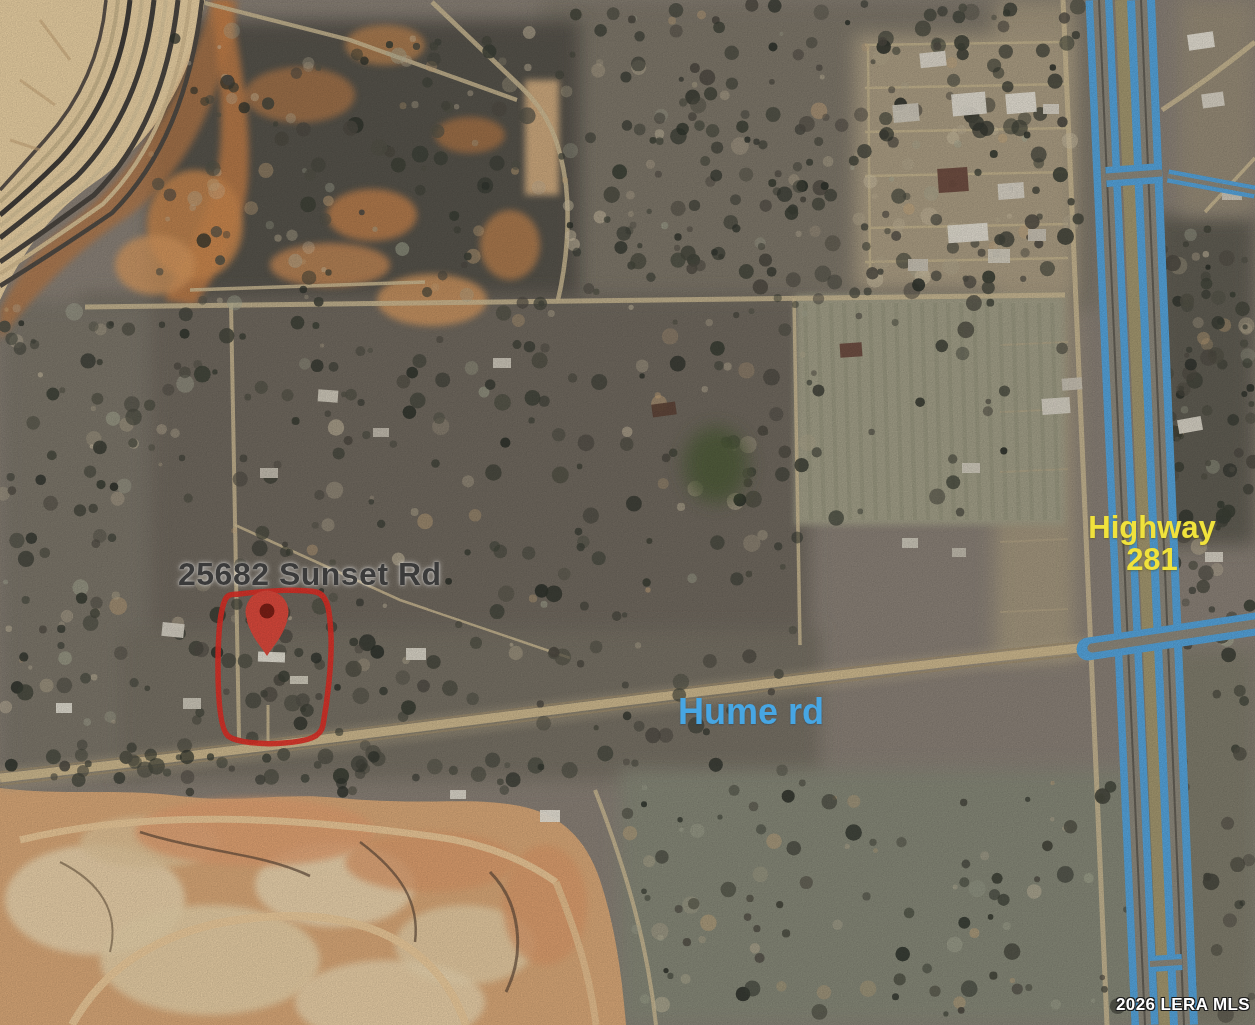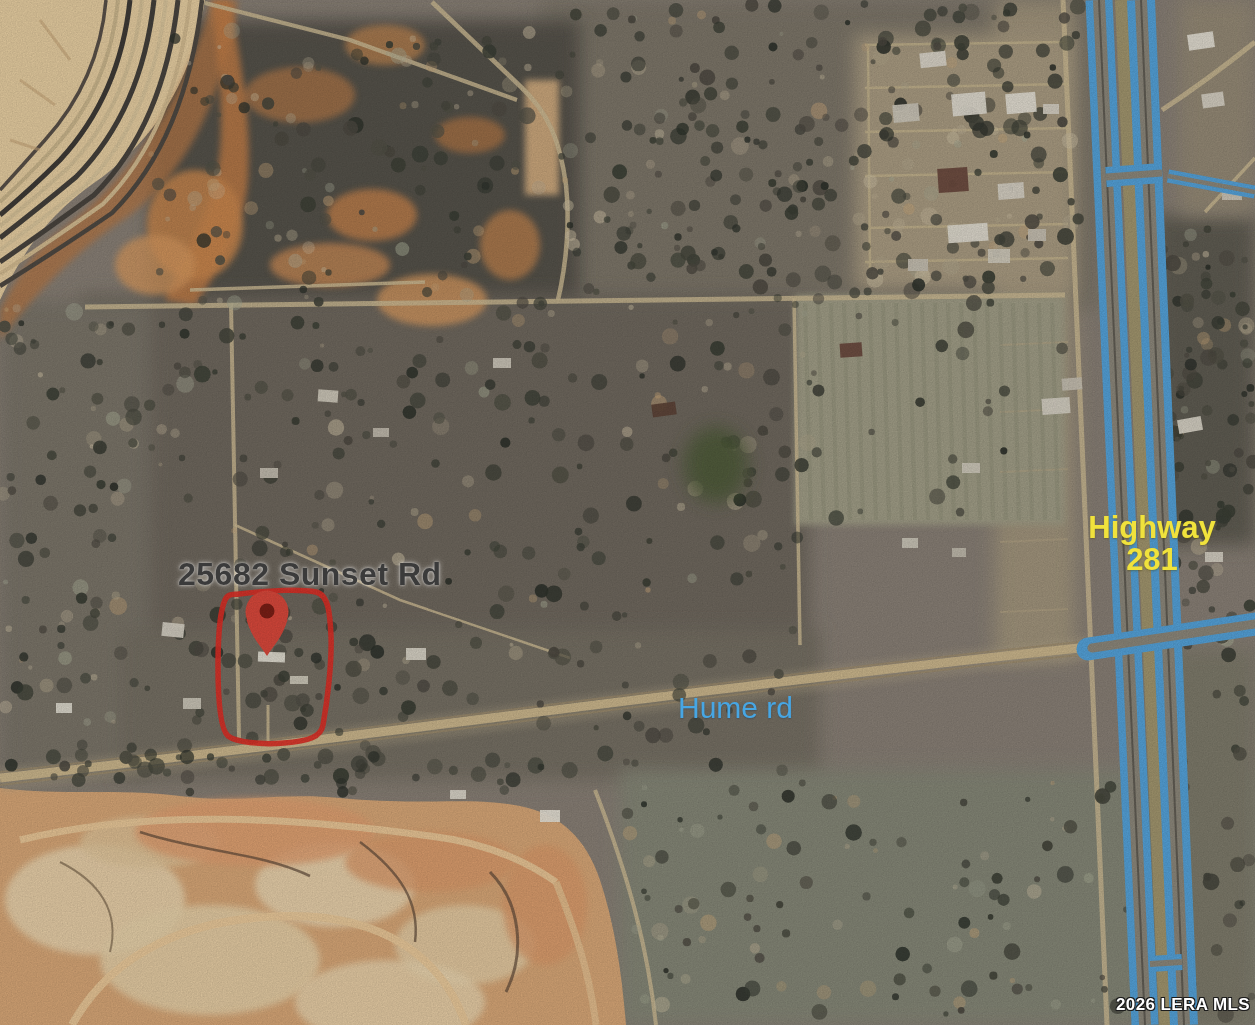--- a/index.html
+++ b/index.html
@@ -11,21 +11,21 @@
   .cline{stroke:#57544b;fill:none;opacity:.8;}
   .trail{stroke:#cdbb94;fill:none;opacity:.85;}
   .label{position:absolute;white-space:nowrap;}
   #addr{left:146px;top:556px;font-size:32px;font-weight:700;letter-spacing:.5px;
         color:var(--c-addr,#3b3b3b);
         text-shadow:0 0 5px rgba(255,255,255,.65),0 0 2px rgba(255,255,255,.5);margin-left:32px;}
   #hwy{left:1088px;top:512px;width:128px;text-align:center;font-weight:700;
        font-size:31px;line-height:1.02;color:var(--c-hwy,#f0e23c);
        text-shadow:0 1px 2px rgba(80,70,0,.45);}
   #hwy span{display:block;}
-  #hume{left:678px;top:691px;font-size:30px;font-weight:400;color:var(--c-hume,#47a6e3);
+  #hume{left:678px;top:691px;font-size:36px;font-weight:700;color:var(--c-hume,#47a6e3);
         text-shadow:0 1px 2px rgba(0,40,80,.3);}
   #wm{right:5px;bottom:10px;font-size:17px;font-weight:700;letter-spacing:.4px;
       color:var(--c-wm,#fff);
       text-shadow:-1px -1px 0 #1c1c1c,1px -1px 0 #1c1c1c,-1px 1px 0 #1c1c1c,1px 1px 0 #1c1c1c;}
 </style>
 </head>
 <body>
 
 <div id="stage">
   <svg id="art" width="1255" height="1025" viewBox="0 0 1255 1025">

